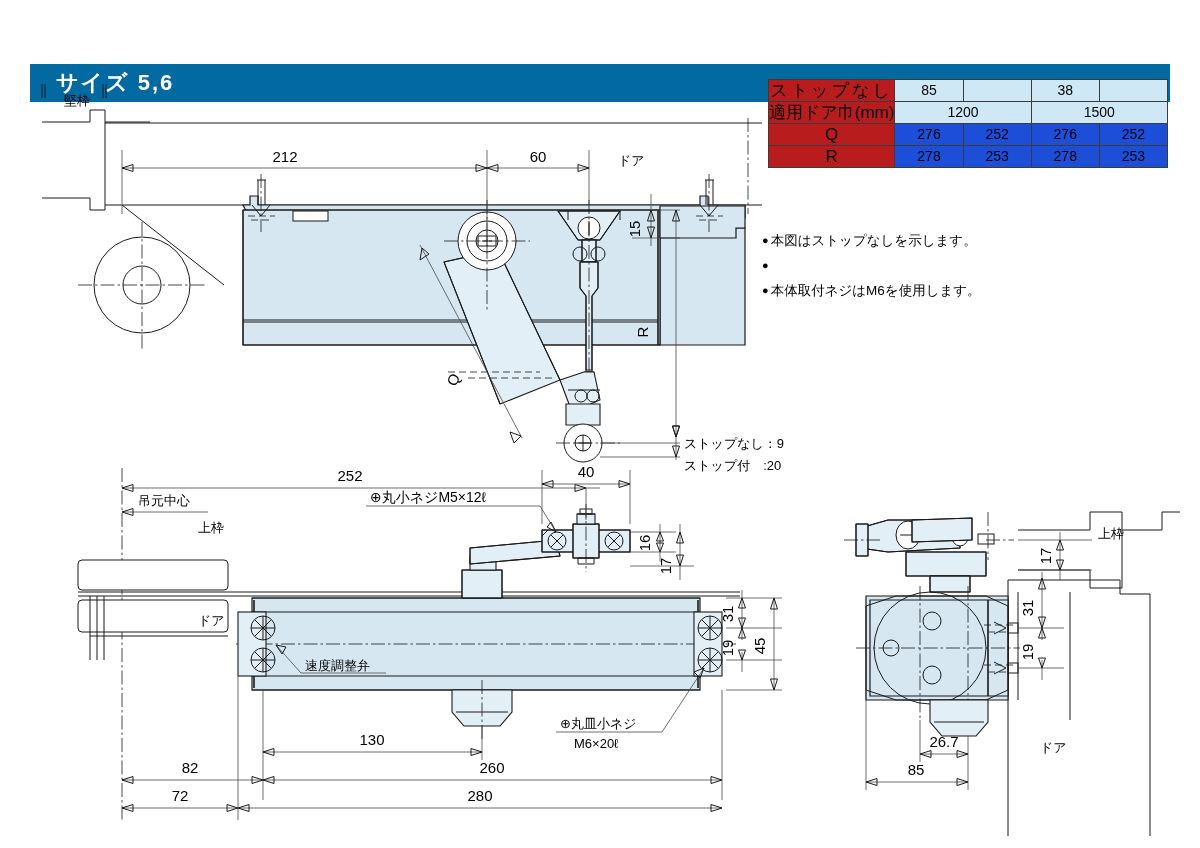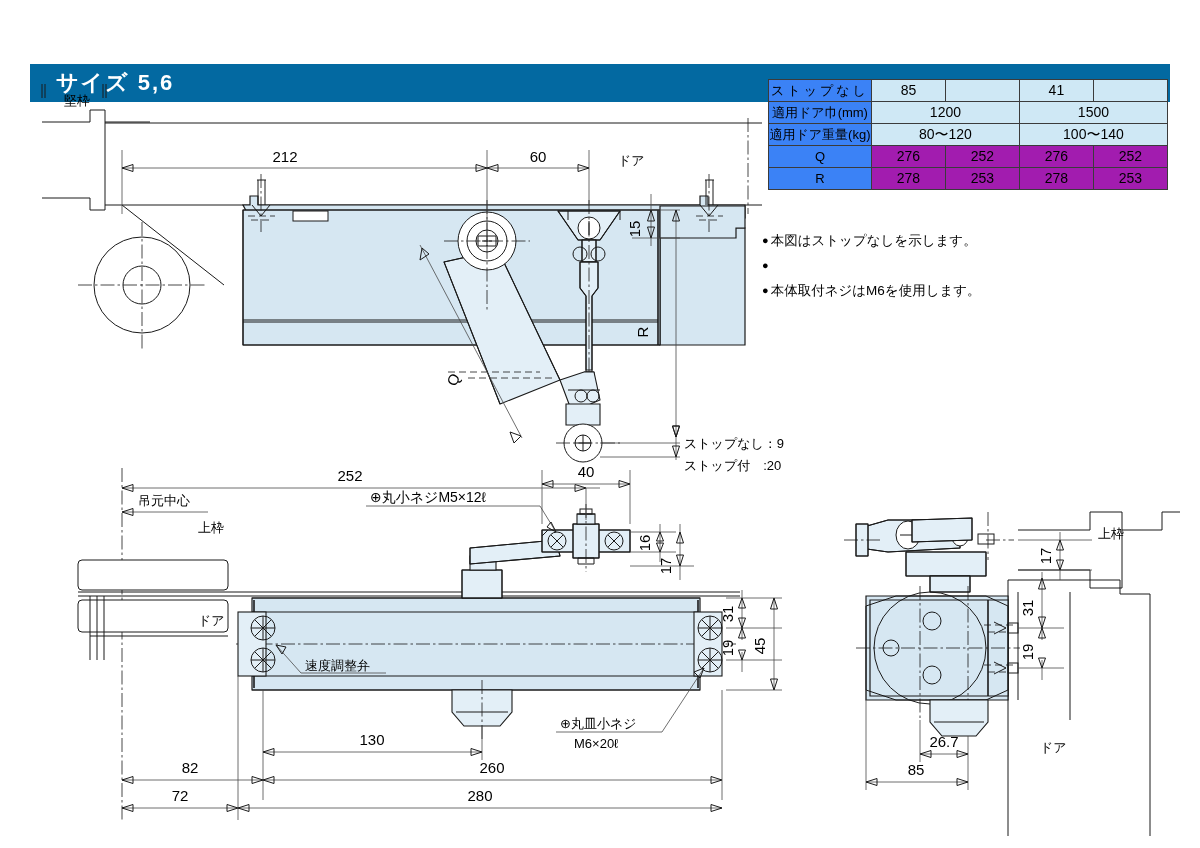--- a/index.html
+++ b/index.html
@@ -22,25 +22,25 @@
   
   .spec-table{
     position:absolute;left:768px;top:79px;width:400px;
     border-collapse:collapse;font-size:13px;
   }
   .spec-table td{
     border:1px solid #3b3b3b;height:21px;text-align:center;
     padding:0;line-height:21px;white-space:nowrap;
   }
   .spec-table td.lbl{
-    background:#3b82f6;width:102px;letter-spacing:0px;font-size:13px;text-align:center;
+    background:#b91c1c;width:102px;letter-spacing:0px;font-size:17px;text-align:center;
   }
   .spec-table td.lbl.sp{letter-spacing:3px;}
   .spec-table td.val{background:#cfe8f5;width:74px;font-size:14px;}
-  .spec-table td.val-lite{background:#a21caf;width:74px;font-size:14px;margin-left:37px;}
+  .spec-table td.val-lite{background:#1d4ed8;width:74px;font-size:14px;margin-left:37px;}
 
   
   .notes{position:absolute;left:762px;top:228px;font-size:13.5px;line-height:25px;}
   .notes div{display:flex;align-items:flex-start;}
   .notes .bul{margin-right:2px;font-size:11px;line-height:25px;}
 
   
   svg#draw{position:absolute;left:0;top:0;width:1200px;height:848px;}
   .ln{stroke:#1a1a1a;stroke-width:1;fill:none;}
   .ln2{stroke:#1a1a1a;stroke-width:1.6;fill:none;}
@@ -62,32 +62,27 @@
   <div class="titlebar">
     <span class="t">サイズ 5,6</span>
   </div>
 
   <table class="spec-table">
     <tbody>
       <tr>
         <td class="lbl sp">ストップなし</td>
         <td class="val">85</td>
         <td class="val"></td>
-        <td class="val">41</td>
+        <td class="val">38</td>
         <td class="val"></td>
       </tr>
       <tr>
         <td class="lbl">適用ドア巾(mm)</td>
         <td class="val" colspan="2">1200</td>
         <td class="val" colspan="2">1500</td>
-      </tr>
-      <tr>
-        <td class="lbl">適用ドア重量(kg)</td>
-        <td class="val" colspan="2">80〜120</td>
-        <td class="val" colspan="2">100〜140</td>
       </tr>
       <tr>
         <td class="lbl">Q</td>
         <td class="val-lite">276</td>
         <td class="val-lite">252</td>
         <td class="val-lite">276</td>
         <td class="val-lite">252</td>
       </tr>
       <tr>
         <td class="lbl">R</td>

